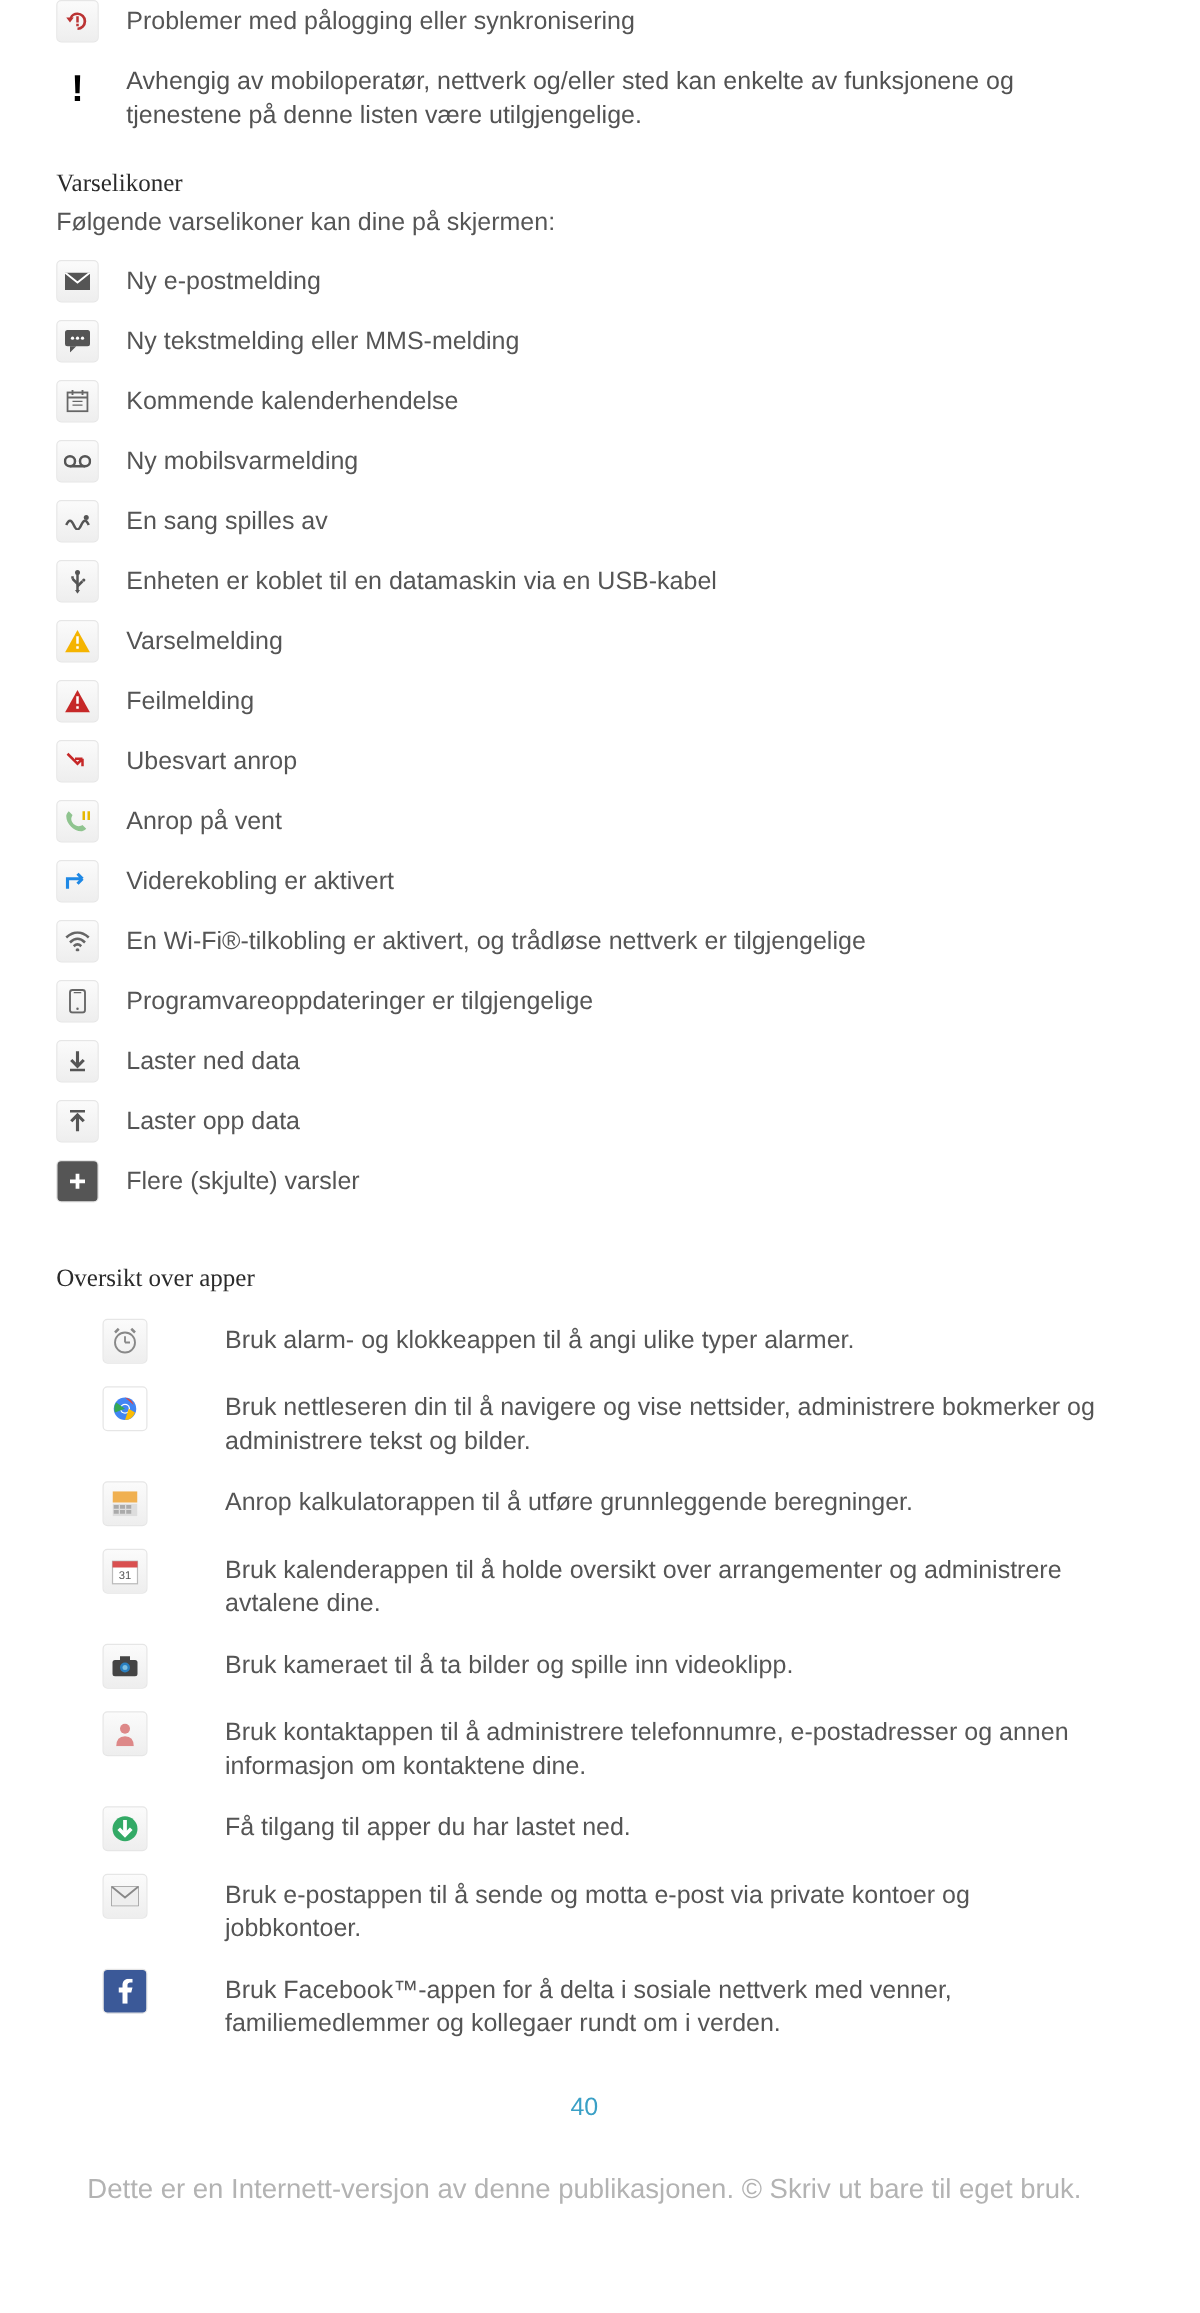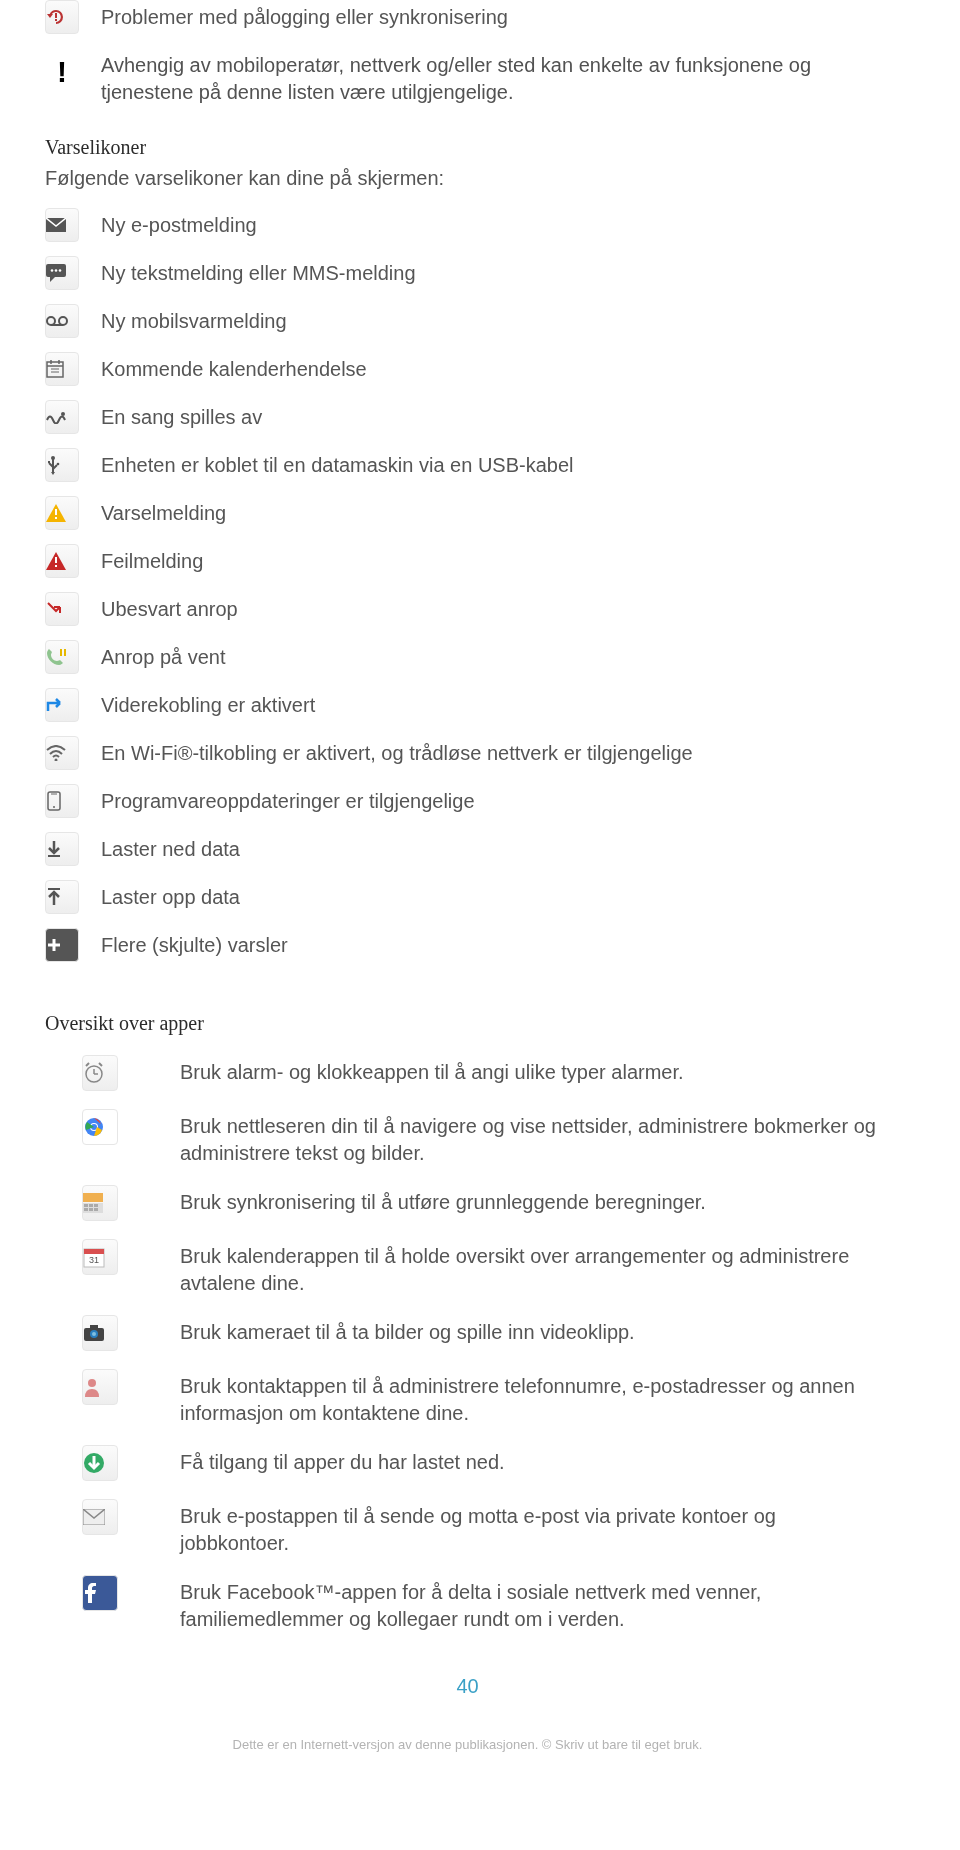--- a/index.html
+++ b/index.html
@@ -25,21 +25,21 @@
     width: 34px;
     height: 34px;
     flex: 0 0 34px;
     margin-right: 22px;
     margin-left: 0;
     background: linear-gradient(#fbfbfb,#eeeeee);
     border: 1px solid #e6e6e6;
     border-radius: 4px;
     display: flex;
     align-items: center;
-    justify-content: flex-start;
+    justify-content: center;
     font-size: 18px;
   }
   .icon-plain {
     width: 34px;
     flex: 0 0 34px;
     margin-right: 22px;
     margin-left: 0;
     display: flex;
     align-items: center;
     justify-content: center;
@@ -82,21 +82,21 @@
   }
   .page-num {
     text-align: center;
     color: #3aa0c6;
     font-size: 20px;
     margin-top: 40px;
   }
   .footer {
     text-align: center;
     color: #b3b3b3;
-    font-size: 13px;
+    font-size: 22px;
     margin-top: 36px;
   }
   
   .ic svg { display:block; }
 </style>
 </head>
 <body>
 
 <div class="page">
 
@@ -136,40 +136,40 @@
             <path d="M4 13l0 5 5-5z" fill="#555"></path>
             <circle cx="6" cy="6.5" r="1.3" fill="#fff"></circle>
             <circle cx="10" cy="6.5" r="1.3" fill="#fff"></circle>
             <circle cx="14" cy="6.5" r="1.3" fill="#fff"></circle>
           </svg>
         </div>
       <div class="text">Ny tekstmelding eller MMS-melding</div>
     </div>
     <div class="row">
       <div class="icon-box ic">
-          <svg width="22" height="12" viewBox="0 0 22 12">
-            <circle cx="5" cy="6" r="4" fill="none" stroke="#555" stroke-width="2"></circle>
-            <circle cx="17" cy="6" r="4" fill="none" stroke="#555" stroke-width="2"></circle>
-            <line x1="5" y1="10" x2="17" y2="10" stroke="#555" stroke-width="2"></line>
-          </svg>
-        </div>
-      <div class="text">Ny mobilsvarmelding</div>
-    </div>
-    <div class="row">
-      <div class="icon-box ic">
           <svg width="18" height="18" viewBox="0 0 18 18">
             <rect x="1" y="2" width="16" height="15" fill="none" stroke="#666" stroke-width="1.5"></rect>
             <line x1="1" y1="6" x2="17" y2="6" stroke="#666" stroke-width="1.5"></line>
             <line x1="5" y1="0" x2="5" y2="4" stroke="#666" stroke-width="1.5"></line>
             <line x1="13" y1="0" x2="13" y2="4" stroke="#666" stroke-width="1.5"></line>
             <line x1="5" y1="9" x2="13" y2="9" stroke="#666"></line>
             <line x1="5" y1="12" x2="13" y2="12" stroke="#666"></line>
           </svg>
         </div>
       <div class="text">Kommende kalenderhendelse</div>
+    </div>
+    <div class="row">
+      <div class="icon-box ic">
+          <svg width="22" height="12" viewBox="0 0 22 12">
+            <circle cx="5" cy="6" r="4" fill="none" stroke="#555" stroke-width="2"></circle>
+            <circle cx="17" cy="6" r="4" fill="none" stroke="#555" stroke-width="2"></circle>
+            <line x1="5" y1="10" x2="17" y2="10" stroke="#555" stroke-width="2"></line>
+          </svg>
+        </div>
+      <div class="text">Ny mobilsvarmelding</div>
     </div>
     <div class="row">
       <div class="icon-box ic">
           <svg width="20" height="14" viewBox="0 0 20 14">
             <path d="M1 10 Q4 3 7 10 T13 10 T19 10" fill="none" stroke="#555" stroke-width="2"></path>
             <circle cx="17" cy="4" r="2" fill="#555"></circle>
           </svg>
         </div>
       <div class="text">En sang spilles av</div>
     </div>
@@ -318,21 +318,21 @@
             <rect x="0" y="0" width="20" height="9" fill="#f0b050"></rect>
             <rect x="0" y="10" width="20" height="10" fill="#ddd"></rect>
             <rect x="1" y="11" width="4" height="3" fill="#aaa"></rect>
             <rect x="6" y="11" width="4" height="3" fill="#aaa"></rect>
             <rect x="11" y="11" width="4" height="3" fill="#aaa"></rect>
             <rect x="1" y="15" width="4" height="3" fill="#aaa"></rect>
             <rect x="6" y="15" width="4" height="3" fill="#aaa"></rect>
             <rect x="11" y="15" width="4" height="3" fill="#aaa"></rect>
           </svg>
         </div>
-      <div class="text">Bruk synkronisering til å utføre grunnleggende beregninger.</div>
+      <div class="text">Anrop kalkulatorappen til å utføre grunnleggende beregninger.</div>
     </div>
     <div class="row">
       <div class="icon-box ic">
           <svg width="22" height="22" viewBox="0 0 22 22">
             <rect x="1" y="3" width="20" height="18" fill="#fff" stroke="#bbb"></rect>
             <rect x="1" y="3" width="20" height="5" fill="#d94f4f"></rect>
             <text x="11" y="17" text-anchor="middle" font-size="9" fill="#555">31</text>
           </svg>
         </div>
       <div class="text">Bruk kalenderappen til å holde oversikt over arrangementer og administrere avtalene dine.</div>

